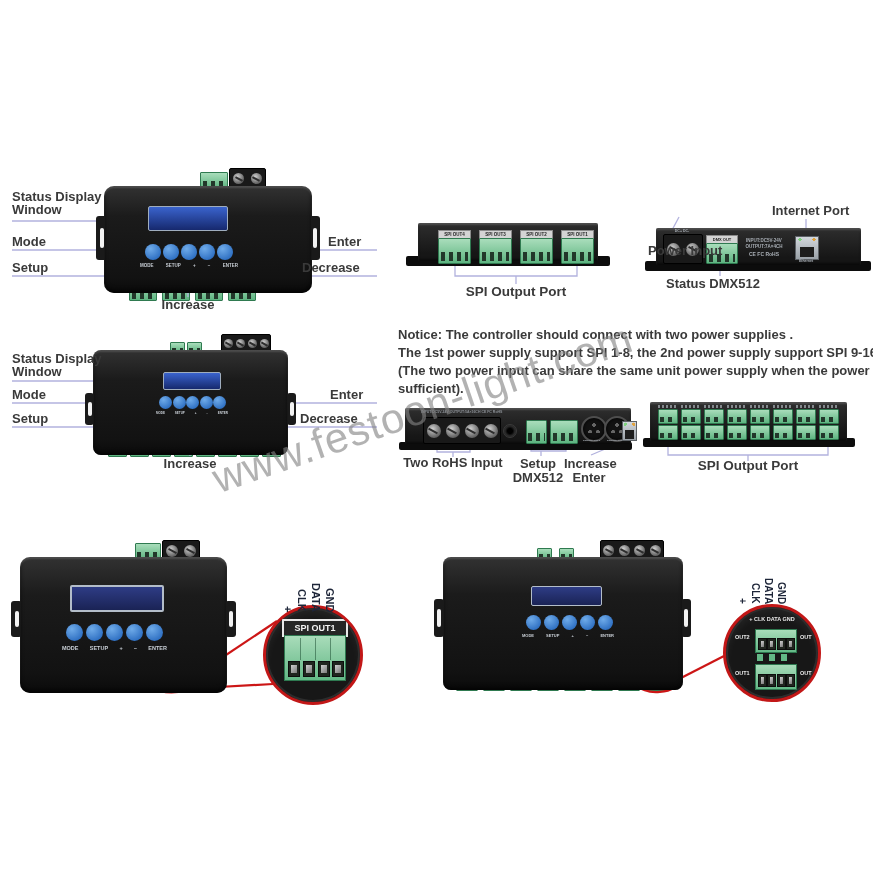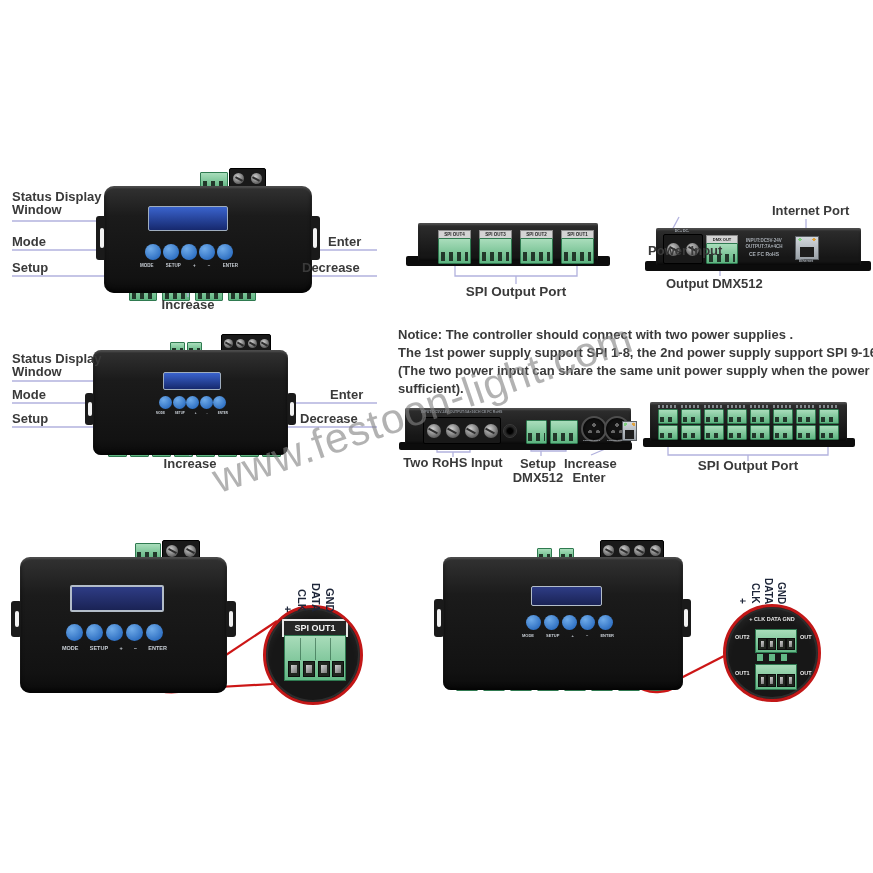--- a/index.html
+++ b/index.html
@@ -158,21 +158,21 @@
   </div>
   <div class="strip" style="left:706px;top:235px;width:30px;height:8px;font-size:4px;line-height:7px;z-index:4;">DMX OUT</div>
   <div class="gblock" style="left:706px;top:243px;width:30px;height:19px;z-index:4;"></div>
   <div class="micro" style="left:737px;top:238px;width:54px;text-align:center;font-size:4.5px;line-height:6px;">INPUT:DC5V-24V</div>
   <div class="micro" style="left:737px;top:244px;width:54px;text-align:center;font-size:4.5px;line-height:6px;">OUTPUT:7A×4CH</div>
   <div class="micro" style="left:737px;top:251px;width:54px;text-align:center;font-size:5px;line-height:7px;">CE FC RoHS</div>
   <div class="eth" style="left:795px;top:236px;width:22px;height:22px;z-index:4;"></div>
   <div class="micro" style="left:791px;top:259px;width:30px;text-align:center;font-size:3.5px;">Ethernet</div>
   <div class="lbl" style="left:648px;top:202px;margin-top:42px;">Power Input</div>
   <div class="lbl" style="left:772px;top:204px;">Internet Port</div>
-  <div class="lbl" style="left:666px;top:277px;">Output DMX512</div>
+  <div class="lbl" style="left:666px;top:277px;">Status DMX512</div>
 
   <div class="ear" style="left:85px;top:393px;width:9px;height:32px;"></div>
   <div class="ear" style="left:287px;top:393px;width:9px;height:32px;"></div>
   <div class="gblock" style="left:170px;top:342px;width:13px;height:9px;z-index:2;"></div>
   <div class="gblock" style="left:187px;top:342px;width:13px;height:9px;z-index:2;"></div>
   <div class="blkterm" style="left:221px;top:334px;width:48px;height:17px;z-index:2;">
     <div class="screw" style="width:9px;height:9px;"></div>
     <div class="screw" style="width:9px;height:9px;"></div>
     <div class="screw" style="width:9px;height:9px;"></div>
     <div class="screw" style="width:9px;height:9px;"></div>

